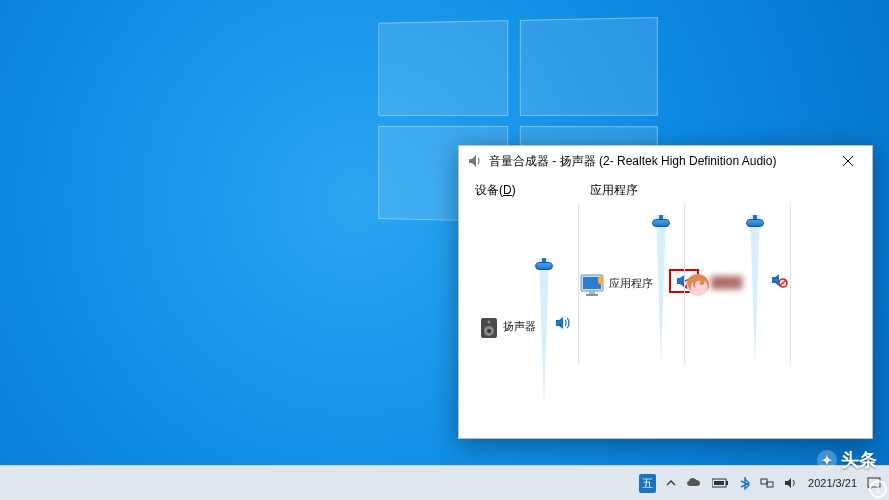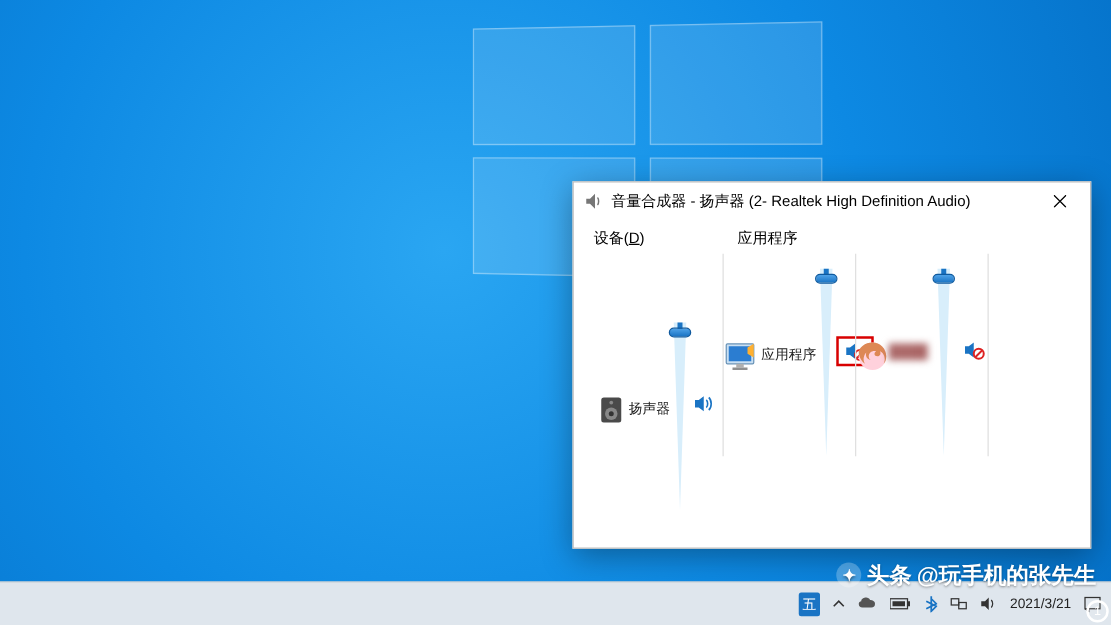--- a/index.html
+++ b/index.html
@@ -361,18 +361,17 @@
             <rect x="1" y="2" width="12" height="9" fill="none" stroke="#333"></rect>
             <path d="M1 11l3 2v-2" fill="none" stroke="#333"></path>
           </svg>
       </div>
     </div>
   </div>
 
   <div class="watermark">
     <span class="wm-logo">✦</span>
     <span>头条</span>
-    <span>@玩手机的张先生</span>
   </div>
 
   <div class="corner-badge">1</div>
 
 </div>
 
 </body></html>

